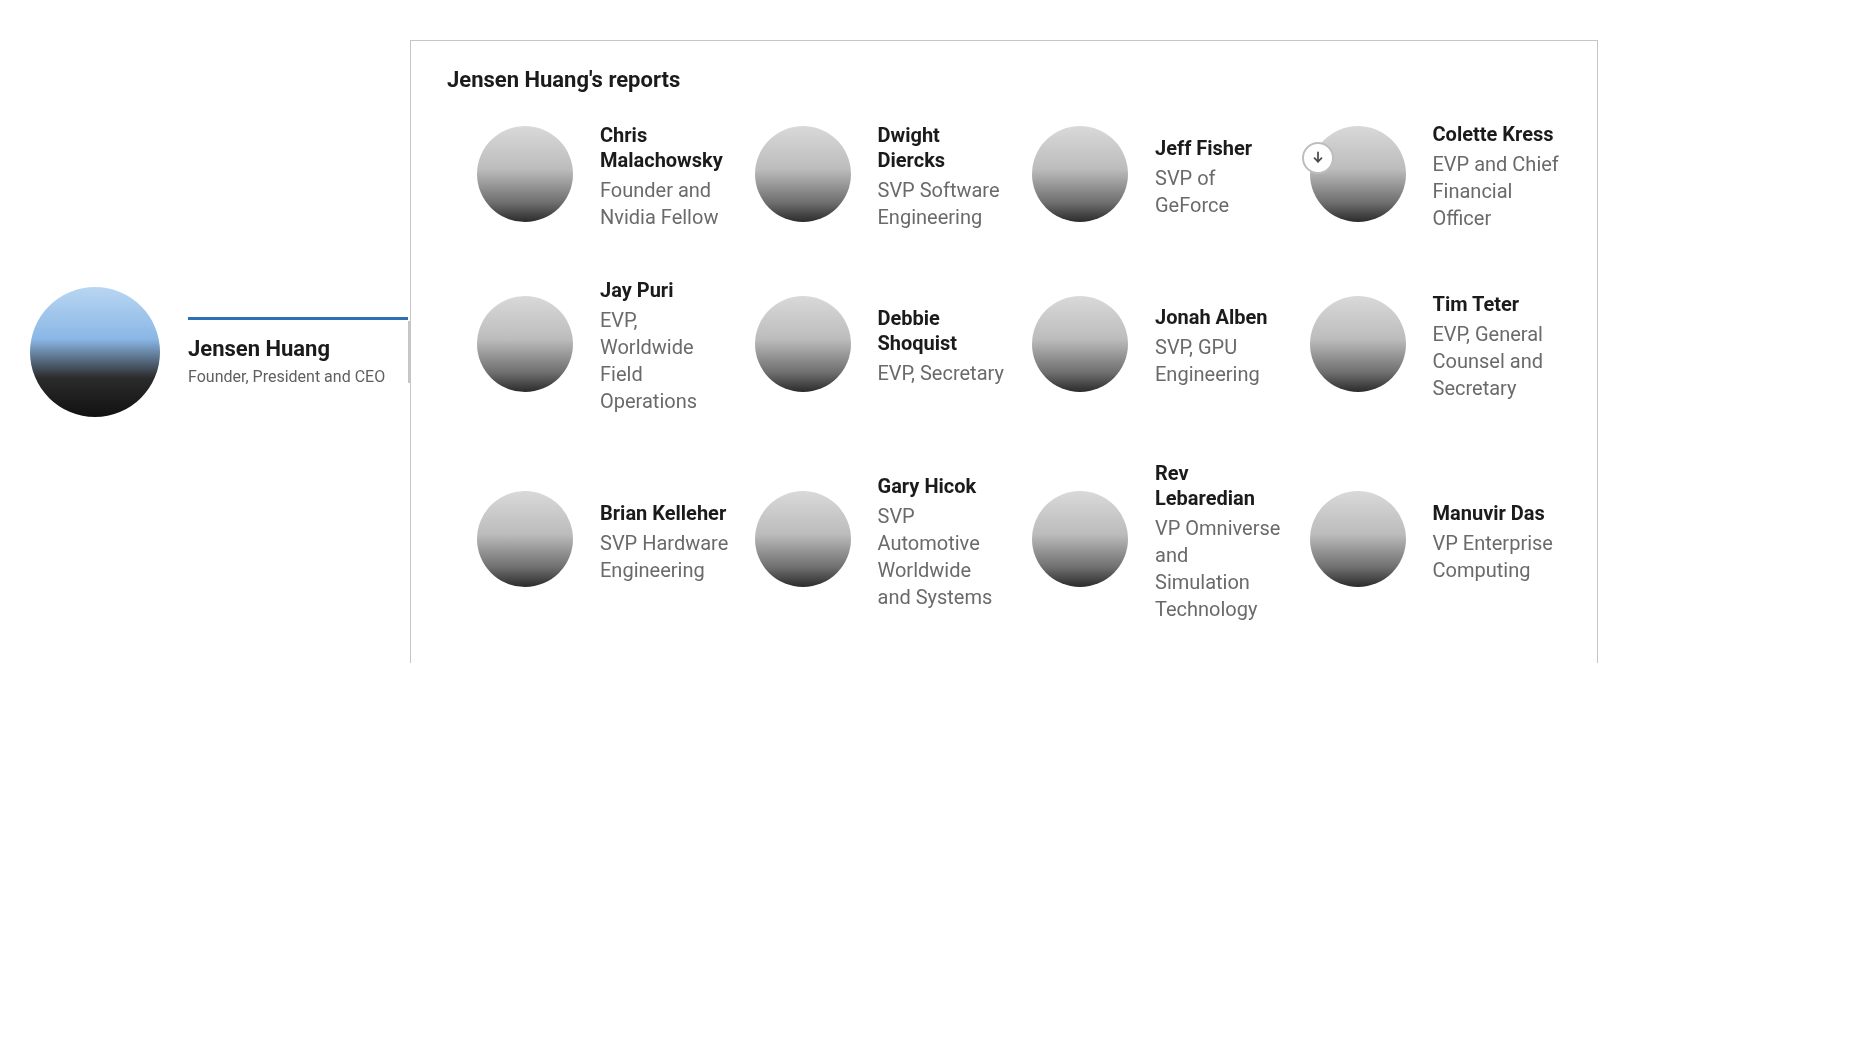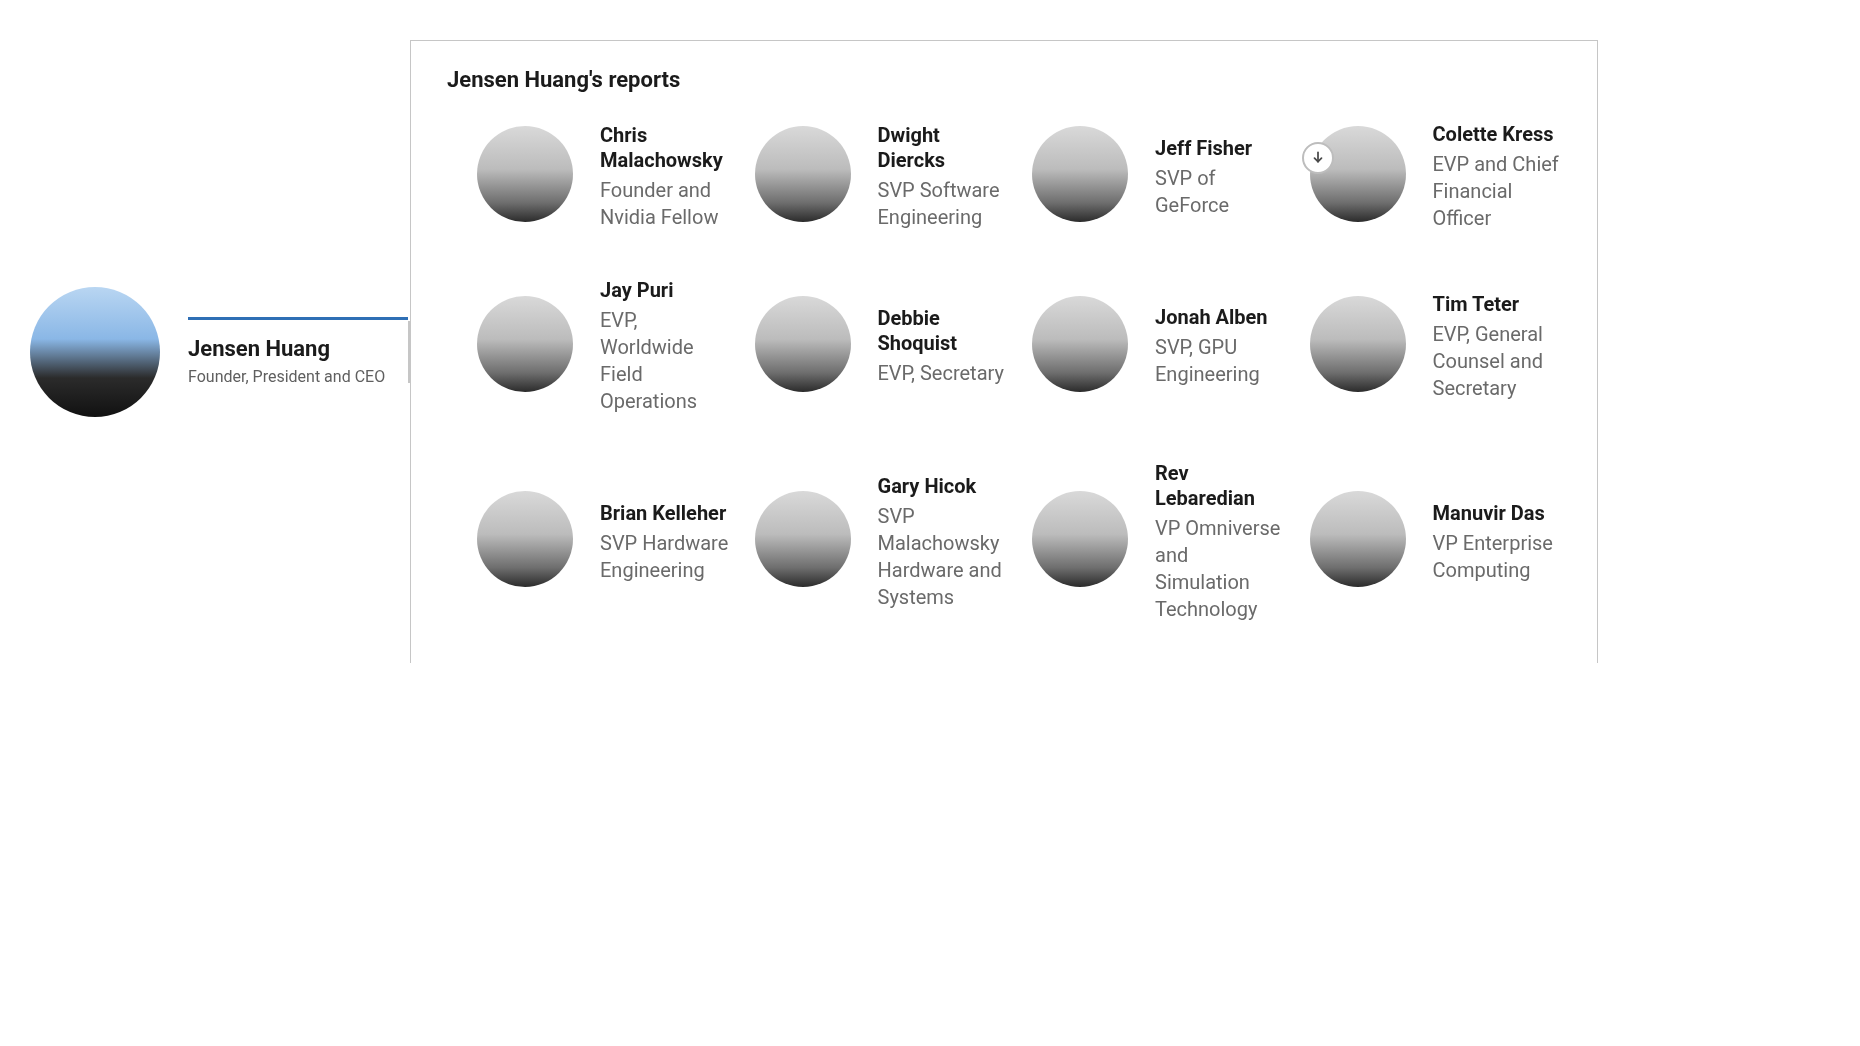--- a/index.html
+++ b/index.html
@@ -179,21 +179,21 @@
         <div class="info">
           <div class="name">Brian Kelleher</div>
           <div class="title">SVP Hardware Engineering</div>
         </div>
       </div>
         <div class="card">
 
         <div class="avatar"></div>
         <div class="info">
           <div class="name">Gary Hicok</div>
-          <div class="title">SVP Malachowsky Hardware and Systems</div>
+          <div class="title">SVP Automotive Worldwide and Systems</div>
         </div>
       </div>
         <div class="card">
 
         <div class="avatar"></div>
         <div class="info">
           <div class="name">Rev Lebaredian</div>
           <div class="title">VP Omniverse and Simulation Technology</div>
         </div>
       </div>

